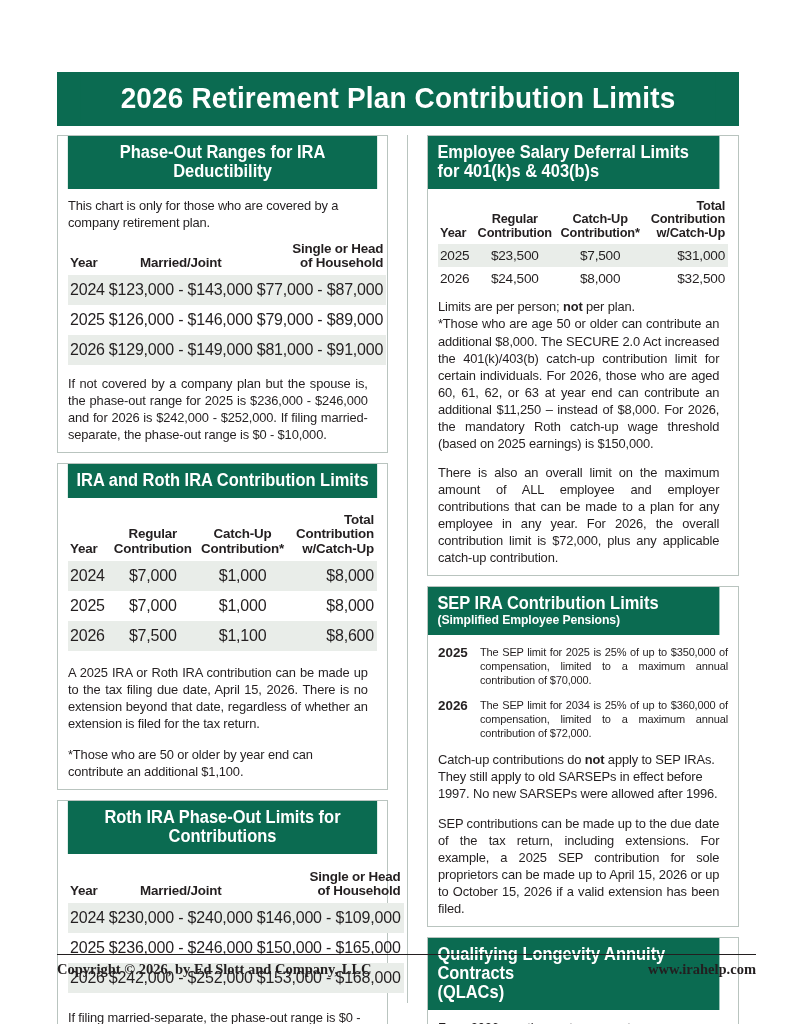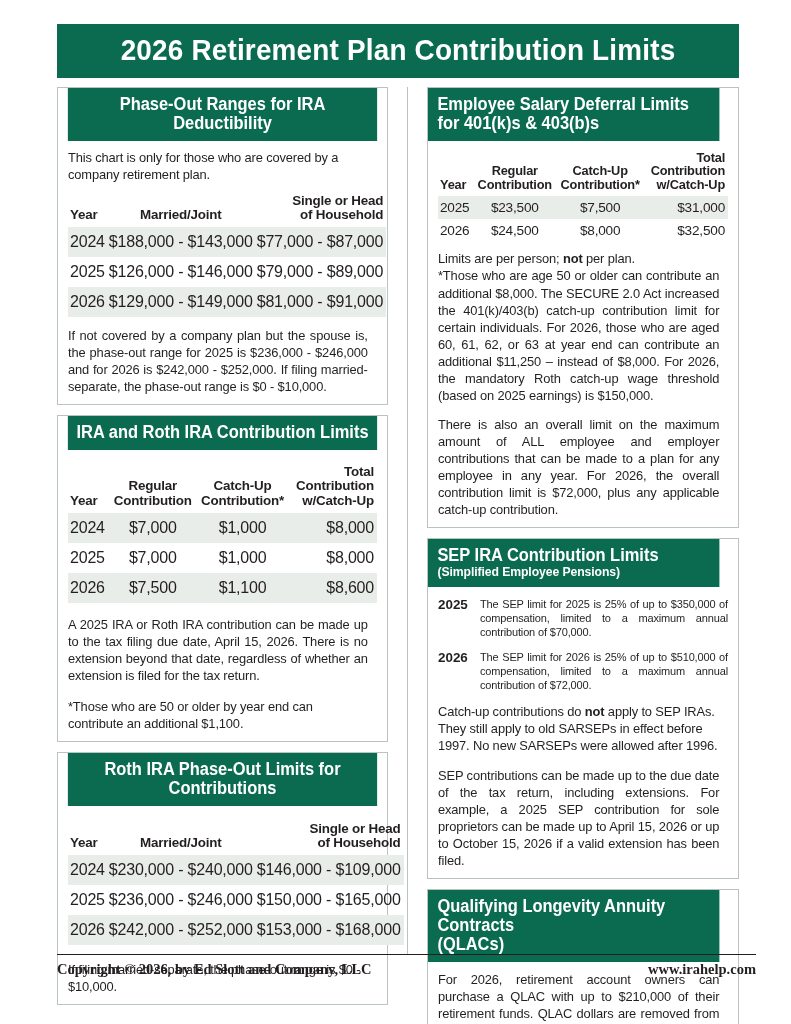--- a/index.html
+++ b/index.html
@@ -12,21 +12,21 @@
     height: 1024px;
     font-family: "Liberation Sans", sans-serif;
     color: #231f20;
     overflow: hidden;
   }
   .page {
     position: relative;
     width: 791px;
     height: 1000px;
     box-sizing: border-box;
-    padding: 24px 52px 0 57px;
+    padding: 72px 52px 0 57px;
   }
 
   
   .main-title {
     background: #0b6b51;
     color: #ffffff;
     text-align: center;
     font-size: 30px;
     font-weight: bold;
     letter-spacing: 0.2px;
@@ -210,21 +210,21 @@
                 </th>
                 <th class="c-end">
                   <span>Single or Head</span><br>
                   <span>of Household</span>
                 </th>
               </tr>
             </thead>
             <tbody>
               <tr class="shaded">
                 <td class="c-year">2024</td>
-                <td class="c-mid">$188,000 - $143,000</td>
+                <td class="c-mid">$123,000 - $143,000</td>
                 <td class="c-end">$77,000 - $87,000</td>
               </tr>
               <tr>
                 <td class="c-year">2025</td>
                 <td class="c-mid">$126,000 - $146,000</td>
                 <td class="c-end">$79,000 - $89,000</td>
               </tr>
               <tr class="shaded">
                 <td class="c-year">2026</td>
                 <td class="c-mid">$129,000 - $149,000</td>
@@ -389,21 +389,21 @@
           <span>SEP IRA Contribution Limits</span>
           <span class="sub">(Simplified Employee Pensions)</span>
         </div>
         <div class="panel-body" style="padding-top:10px;">
           <div class="sep-row">
             <div class="sep-year">2025</div>
             <div class="sep-text">The SEP limit for 2025 is 25% of up to $350,000 of compensation, limited to a maximum annual contribution of $70,000.</div>
           </div>
           <div class="sep-row">
             <div class="sep-year">2026</div>
-            <div class="sep-text">The SEP limit for 2026 is 25% of up to $510,000 of compensation, limited to a maximum annual contribution of $72,000.</div>
+            <div class="sep-text">The SEP limit for 2034 is 25% of up to $360,000 of compensation, limited to a maximum annual contribution of $72,000.</div>
           </div>
           <p class="body-text tight" style="margin-top:4px;">
             <span>Catch-up contributions do </span><span class="nb">not</span><span> apply to SEP IRAs. They still apply to old SARSEPs in effect before 1997. No new SARSEPs were allowed after 1996.</span>
           </p>
           <p class="body-text" style="margin-top:13px;">SEP contributions can be made up to the due date of the tax return, including extensions. For example, a 2025 SEP contribution for sole proprietors can be made up to April 15, 2026 or up to October 15, 2026 if a valid extension has been filed.</p>
         </div>
       </div>
 
       <div class="panel">
         <div class="panel-head left-align">

